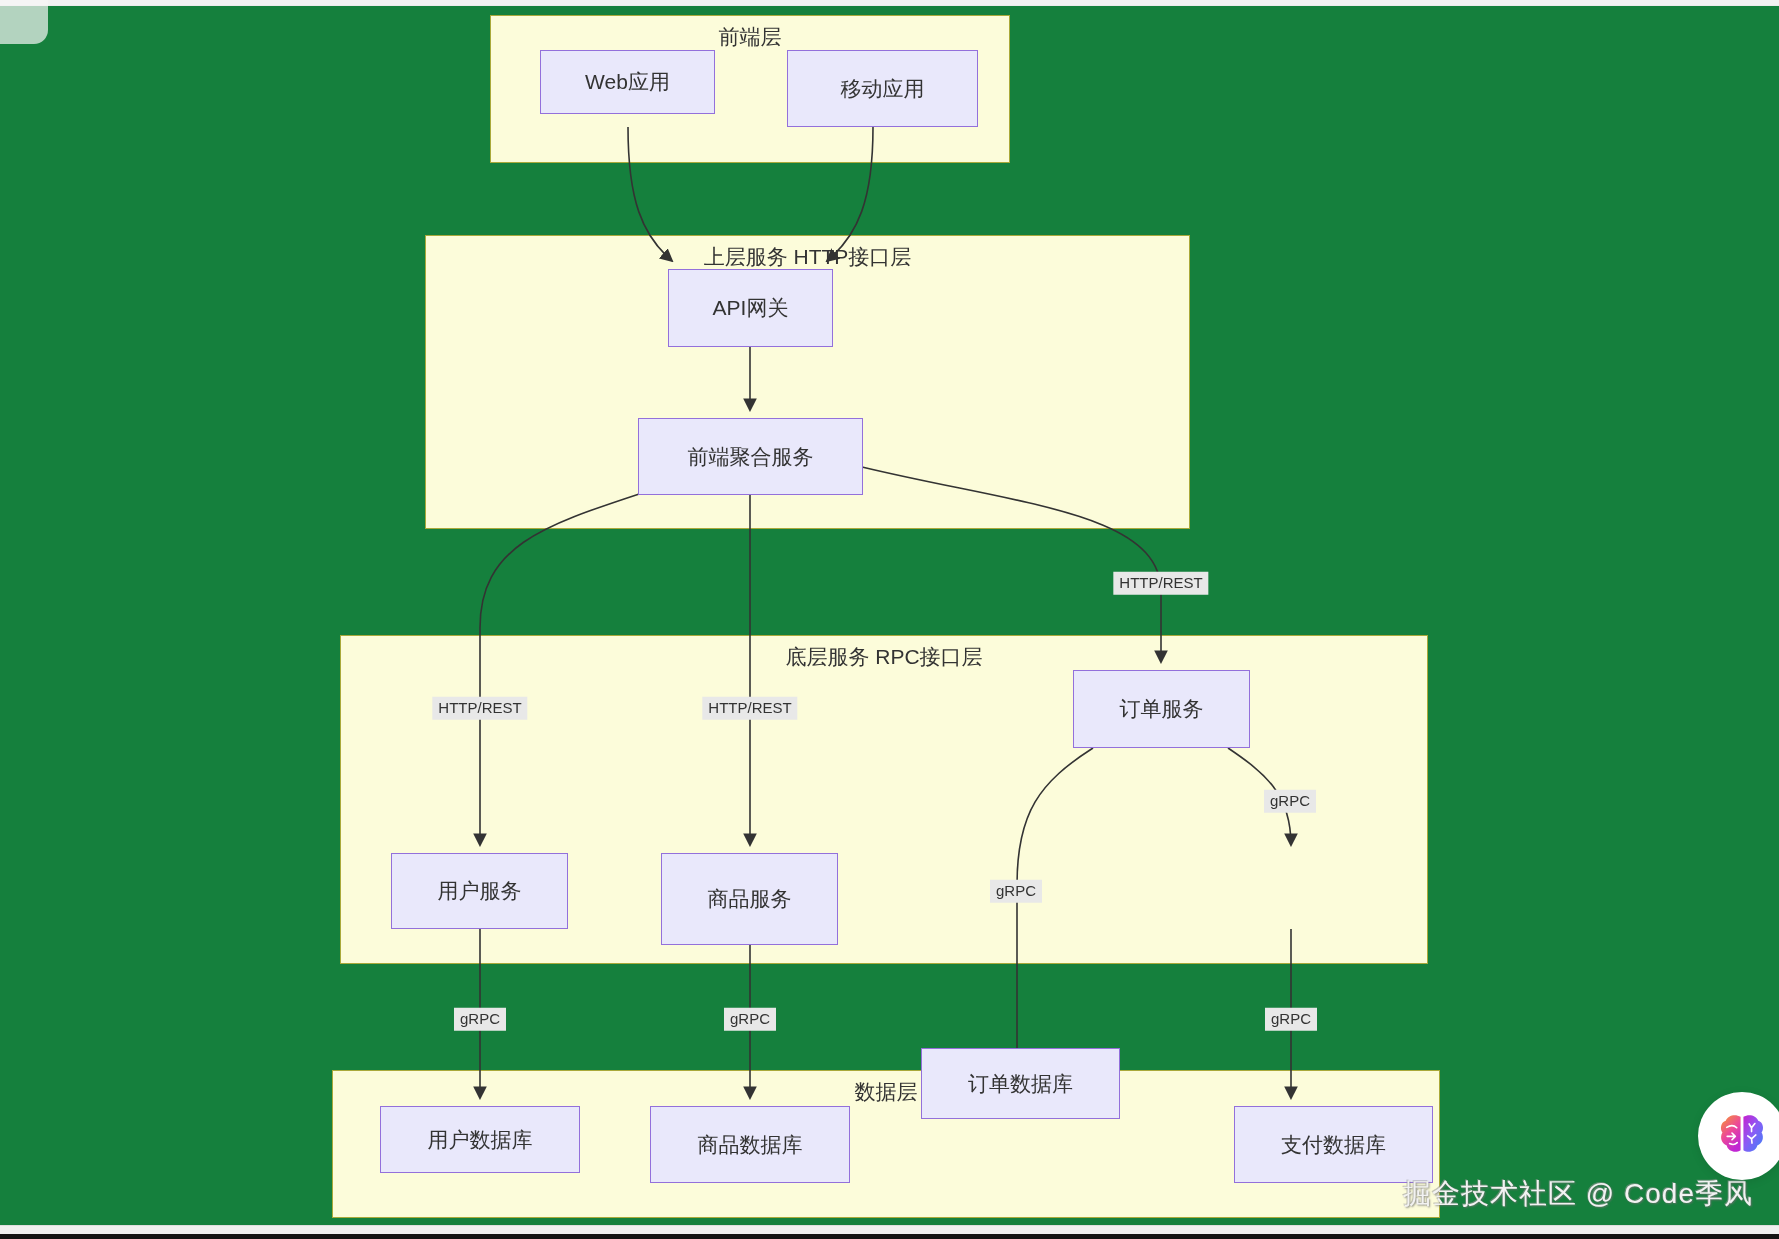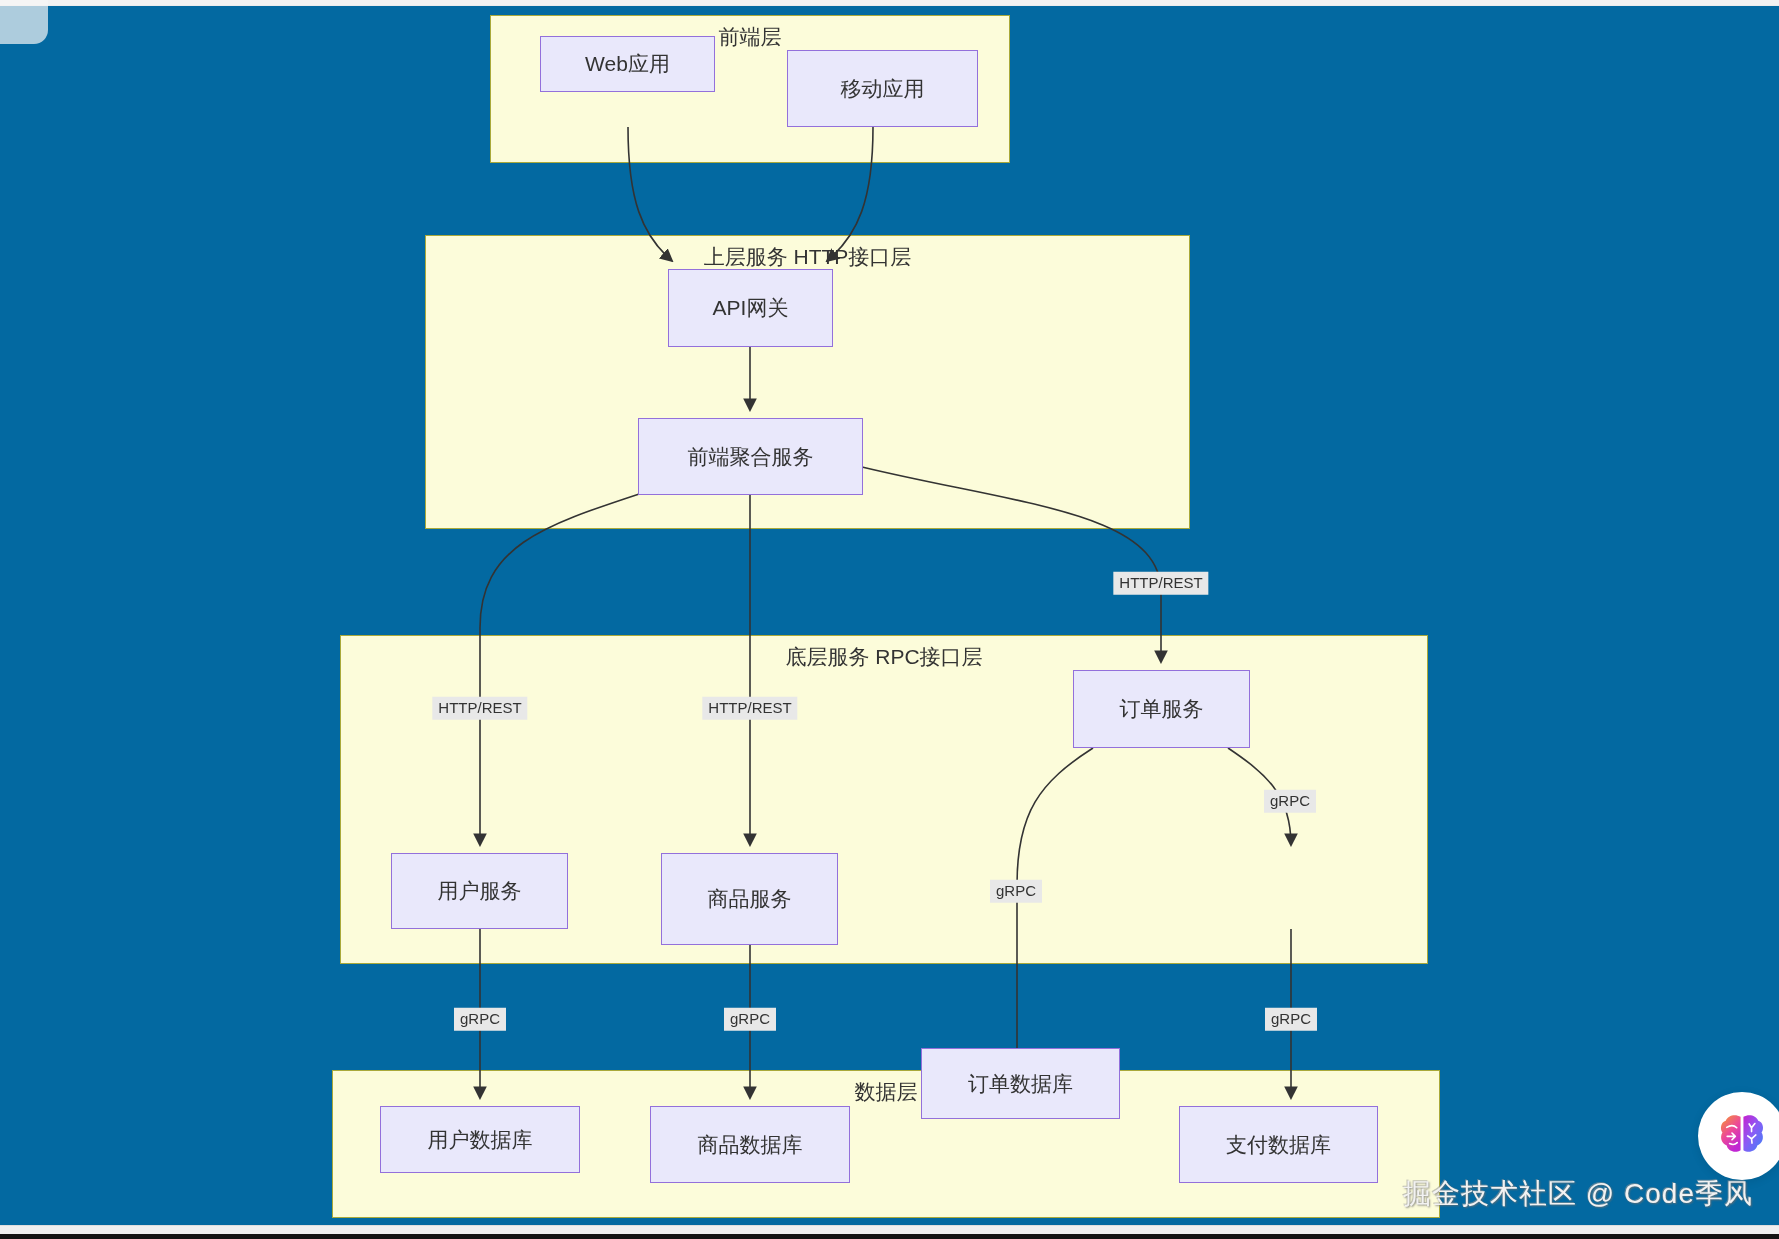--- a/index.html
+++ b/index.html
@@ -1,17 +1,17 @@
 <!DOCTYPE html>
 <html><head>
 <meta charset="utf-8">
 <style>
   html,body{margin:0;padding:0;background:#ffffff;}
   body{font-family:"Liberation Sans", sans-serif;}
-  .canvas{position:relative;width:1779px;height:1239px;background:#0369a1;overflow:hidden;}
+  .canvas{position:relative;width:1779px;height:1239px;background:#15803d;overflow:hidden;}
 
   
   .top-strip{position:absolute;left:0;top:0;width:1779px;height:5px;background:#f2f2f2;border-bottom:1px solid #ececec;}
   .top-corner{position:absolute;left:0;top:0;width:48px;height:44px;background:#f7f7f7;border-radius:0 0 14px 0;opacity:.7;}
   .bottom-gray{position:absolute;left:0;top:1225px;width:1779px;height:9px;background:#f0f0f0;border-top:1px solid #dedede;}
   .bottom-dark{position:absolute;left:0;top:1234px;width:1779px;height:5px;background:#141414;}
 
   
   .cluster{position:absolute;background:#fcfcda;border:1px solid #a9a93a;box-sizing:border-box;}
   .cluster-title{width:100%;text-align:center;padding-top:7px;font-size:21px;color:#333;}
@@ -20,32 +20,32 @@
   .cl-lower{left:340px;top:635px;width:1088px;height:329px;}
   .cl-data{left:332px;top:1070px;width:1108px;height:148px;}
 
   
   .edges{position:absolute;left:0;top:0;width:1779px;height:1239px;pointer-events:none;}
 
   
   .node{position:absolute;background:#e9e8fb;border:1.5px solid #9370db;box-sizing:border-box;
         display:flex;align-items:center;justify-content:center;
         font-size:21px;color:#333;}
-  .n-web{left:540px;top:36px;width:175px;height:56px;}
+  .n-web{left:540px;top:50px;width:175px;height:64px;}
   .n-mobile{left:787px;top:50px;width:191px;height:77px;}
   .n-gateway{left:668px;top:269px;width:165px;height:78px;}
   .n-agg{left:638px;top:418px;width:225px;height:77px;}
   .n-order{left:1073px;top:670px;width:177px;height:78px;}
   .n-user{left:391px;top:853px;width:177px;height:76px;}
   .n-product{left:661px;top:853px;width:177px;height:92px;}
   .n-payment{left:1203px;top:853px;width:177px;height:76px;}
   .n-userdb{left:380px;top:1106px;width:200px;height:67px;}
   .n-productdb{left:650px;top:1106px;width:200px;height:77px;}
   .n-orderdb{left:921px;top:1048px;width:199px;height:71px;}
-  .n-paymentdb{left:1179px;top:1106px;width:199px;height:77px;}
+  .n-paymentdb{left:1234px;top:1106px;width:199px;height:77px;}
 
   
   .edge-label{position:absolute;transform:translate(-50%,-50%);
               background:#e8e8e8;color:#333;font-size:15px;line-height:1.1;
               padding:3px 6px;white-space:nowrap;}
   .el-http-left{left:480px;top:708px;}
   .el-http-mid{left:750px;top:708px;}
   .el-http-right{left:1161px;top:583px;}
   .el-grpc-orderdb{left:1016px;top:891px;}
   .el-grpc-pay{left:1290px;top:801px;}

